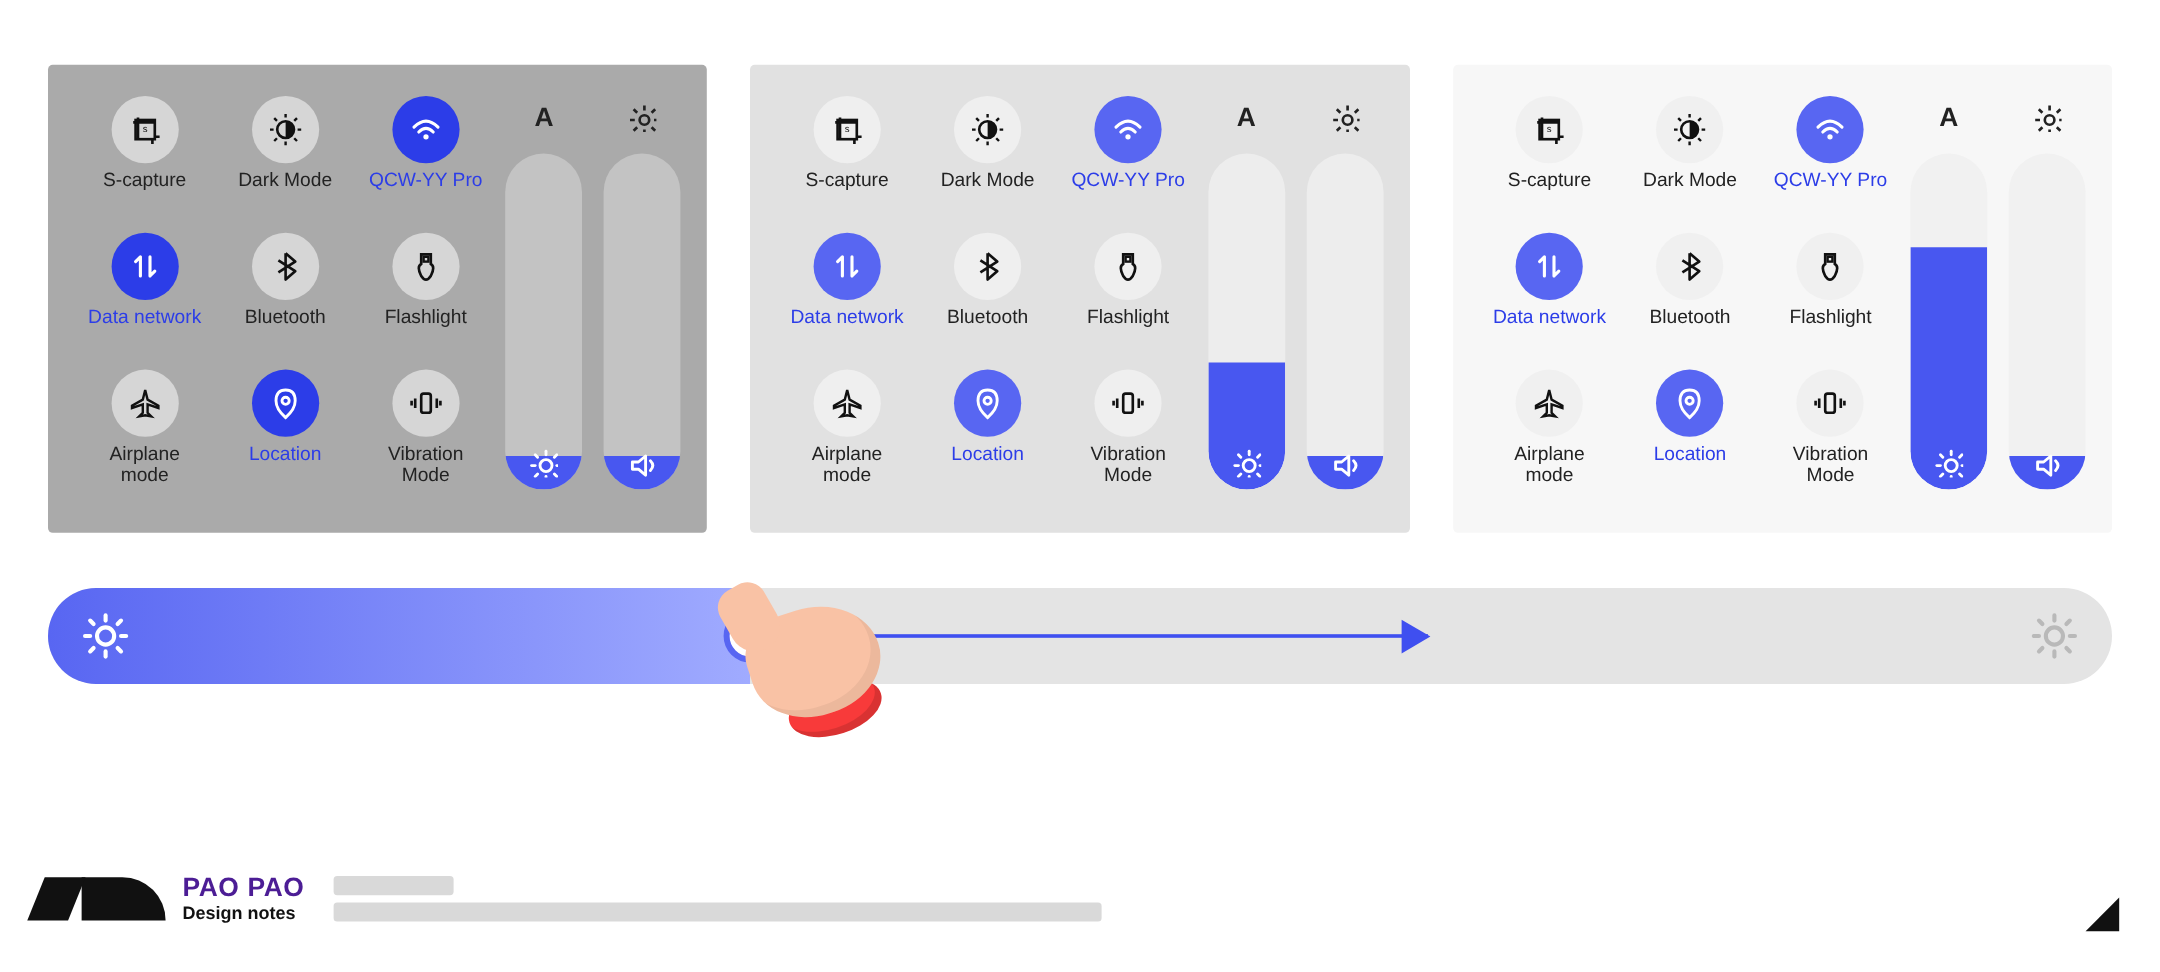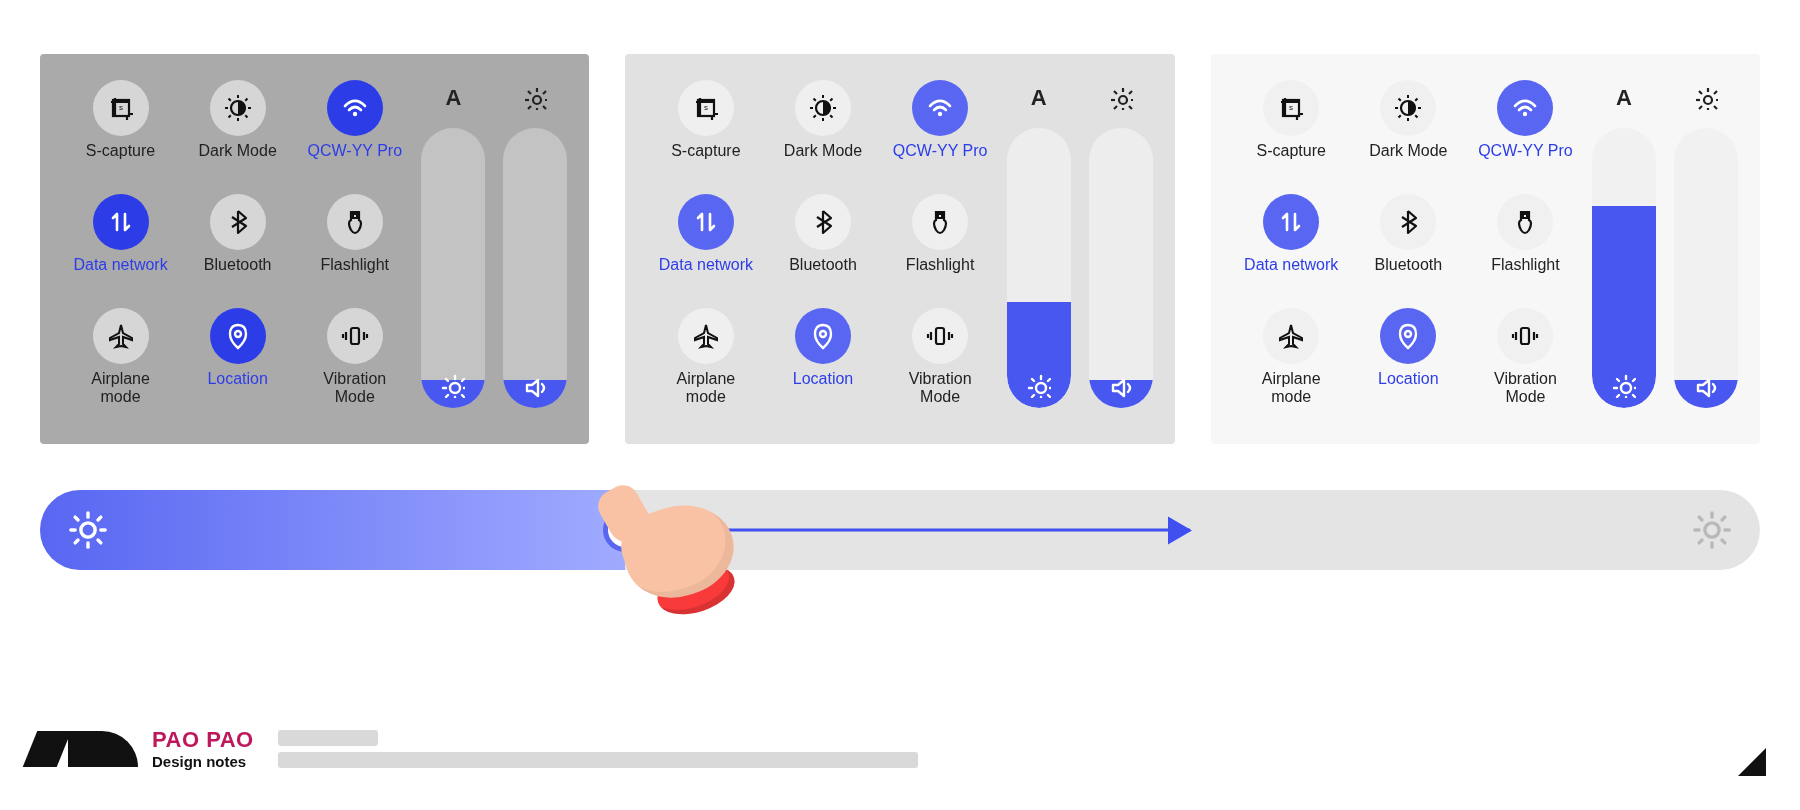--- a/index.html
+++ b/index.html
@@ -227,21 +227,21 @@
   .logo .shape1 {
     width: 34px; height: 36px;
     background: #111;
     transform: skewX(-22deg);
   }
   .logo .shape2 {
     width: 70px; height: 36px;
     background: #111;
     border-radius: 0 100px 0 0;
   }
-  .brand-title { font-weight: 800; font-size: 22px; letter-spacing: 0.5px; color:#be185d; }
+  .brand-title { font-weight: 800; font-size: 22px; letter-spacing: 0.5px; color:#4c1d95; }
   .brand-sub   { font-weight: 700; font-size: 15px; color:#111; }
   .skeleton1 { width: 100px; height: 16px; background:#d9d9d9; border-radius:3px;}
   .skeleton2 { width: 640px; height: 16px; background:#d9d9d9; border-radius:3px; margin-top:6px;}
   .skeleton-col { display:flex; flex-direction:column; margin-left:10px;}
 
   .corner-tri {
     position: absolute;
     right: 34px;
     bottom: 34px;
     width: 0; height: 0;

